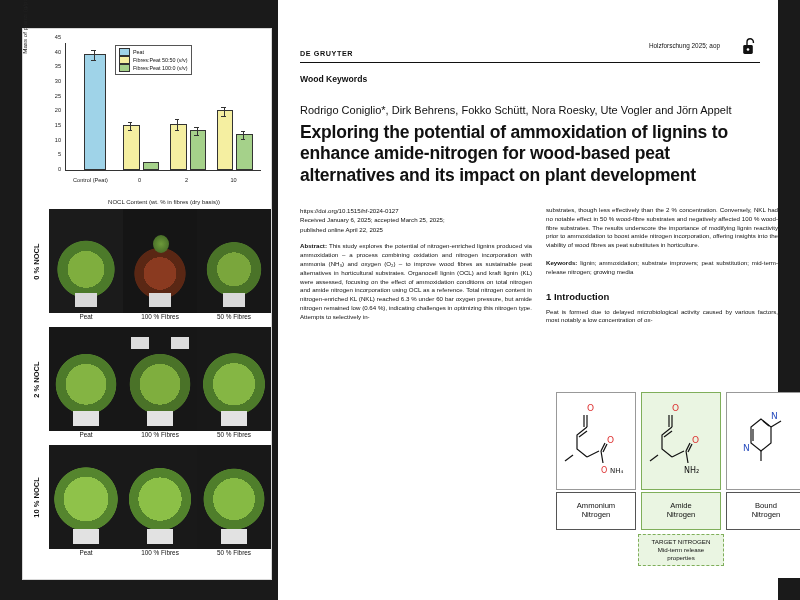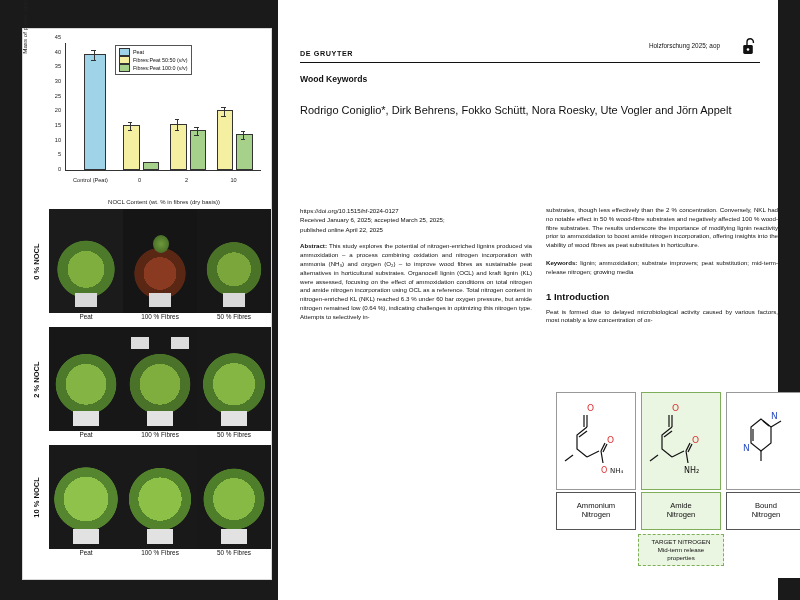--- a/index.html
+++ b/index.html
@@ -260,20 +260,21 @@
           <path d="M5 9 V6 a3.2 3.2 0 0 1 6.4 0 V7" fill="none" stroke="#111" stroke-width="1.4"></path>
           <rect x="1.2" y="9" width="9.6" height="9" rx="1.4" fill="#111"></rect>
           <circle cx="6" cy="13.5" r="1.3" fill="#fff"></circle>
         </svg>
       </span>
     </div>
     <div class="hrule"></div>
 
     <div class="section-kicker">Wood Keywords</div>
     <div class="authors">Rodrigo Coniglio*, Dirk Behrens, Fokko Schütt, Nora Roesky, Ute Vogler and Jörn Appelt</div>
+    <div class="title">Exploring the potential of ammoxidation of lignins to enhance amide-nitrogen for wood-based peat alternatives and its impact on plant development</div>
 
     <div class="col-left">
       <div class="meta">
         <div>https://doi.org/10.1515/hf-2024-0127</div>
         <div>Received January 6, 2025; accepted March 25, 2025;</div>
         <div>published online April 22, 2025</div>
       </div>
       <div class="abs">
         <b>Abstract:</b>
         <span>This study explores the potential of nitrogen-enriched lignins produced via ammoxidation – a process combining oxidation and nitrogen incorporation with ammonia (NH₃) and oxygen (O₂) – to improve wood fibres as sustainable peat alternatives in horticultural substrates. Organocell lignin (OCL) and kraft lignin (KL) were assessed, focusing on the effect of ammoxidation conditions on total nitrogen and amide nitrogen incorporation using OCL as a reference. Total nitrogen content in nitrogen-enriched KL (NKL) reached 6.3 % under 60 bar oxygen pressure, but amide nitrogen remained low (0.64 %), indicating challenges in optimizing this nitrogen type. Attempts to selectively in-</span>

